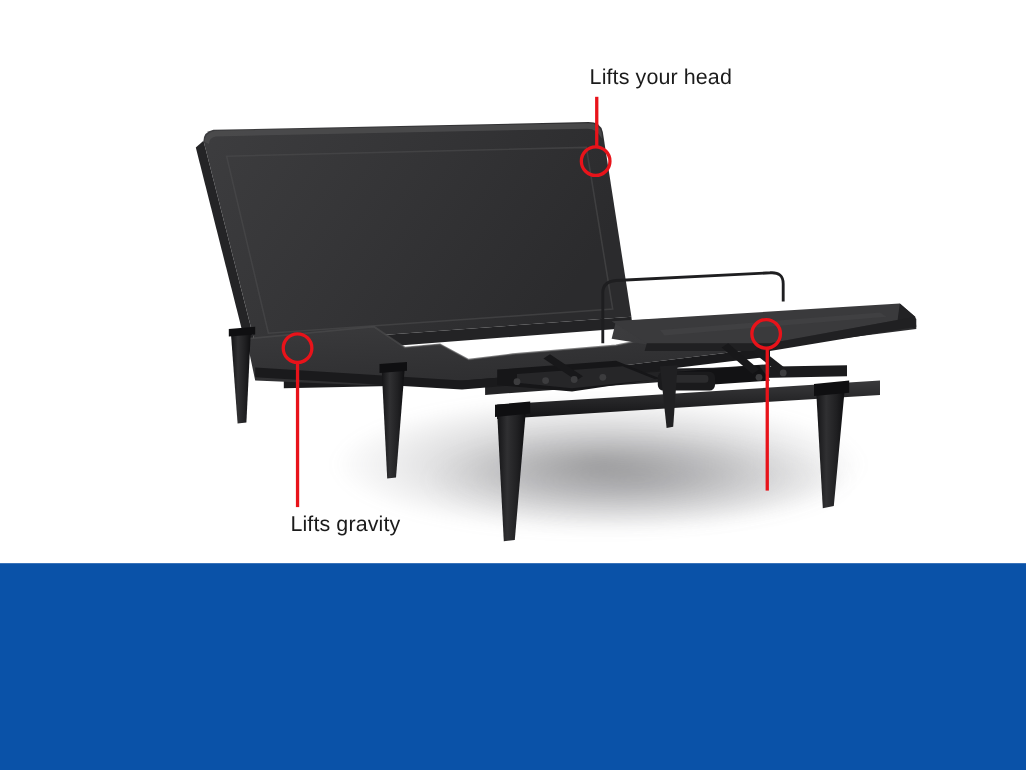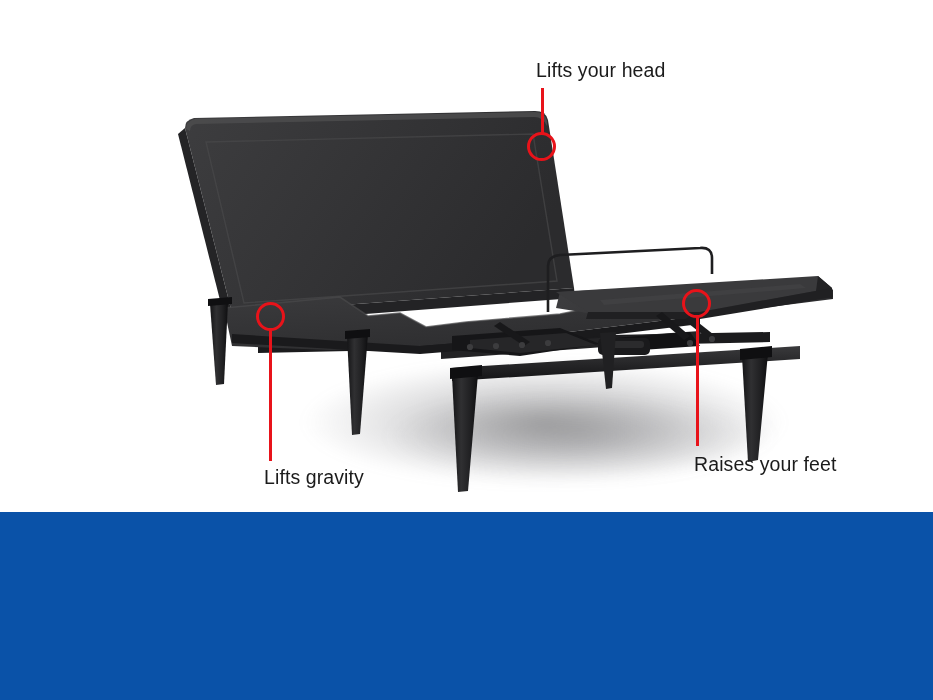--- a/index.html
+++ b/index.html
@@ -186,21 +186,20 @@
     <div class="callout-label" style="left:536px; top:43px;">Lifts your head</div>
     <div class="callout-line" style="left: 541px; top: 72px; height: 45px; background: rgb(232, 19, 26);"></div>
     <div class="callout-ring" style="left: 527px; top: 116px; width: 29px; height: 29px; border-color: rgb(232, 19, 26);"></div>
 
     <div class="callout-ring" style="left: 256px; top: 286px; width: 29px; height: 29px; border-color: rgb(232, 19, 26);"></div>
     <div class="callout-line" style="left: 269px; top: 313px; height: 132px; background: rgb(232, 19, 26);"></div>
     <div class="callout-label" style="left:264px; top:450px;">Lifts gravity</div>
 
     <div class="callout-ring" style="left: 682px; top: 273px; width: 29px; height: 29px; border-color: rgb(232, 19, 26);"></div>
     <div class="callout-line" style="left: 696px; top: 300px; height: 130px; background: rgb(232, 19, 26);"></div>
-    <div class="callout-label" style="left:694px; top:437px;">Raises your feet</div>
   </div>
 
   <div id="banner" style="background: rgb(10, 82, 168);">
     
 
     
 
     
   </div>
 

